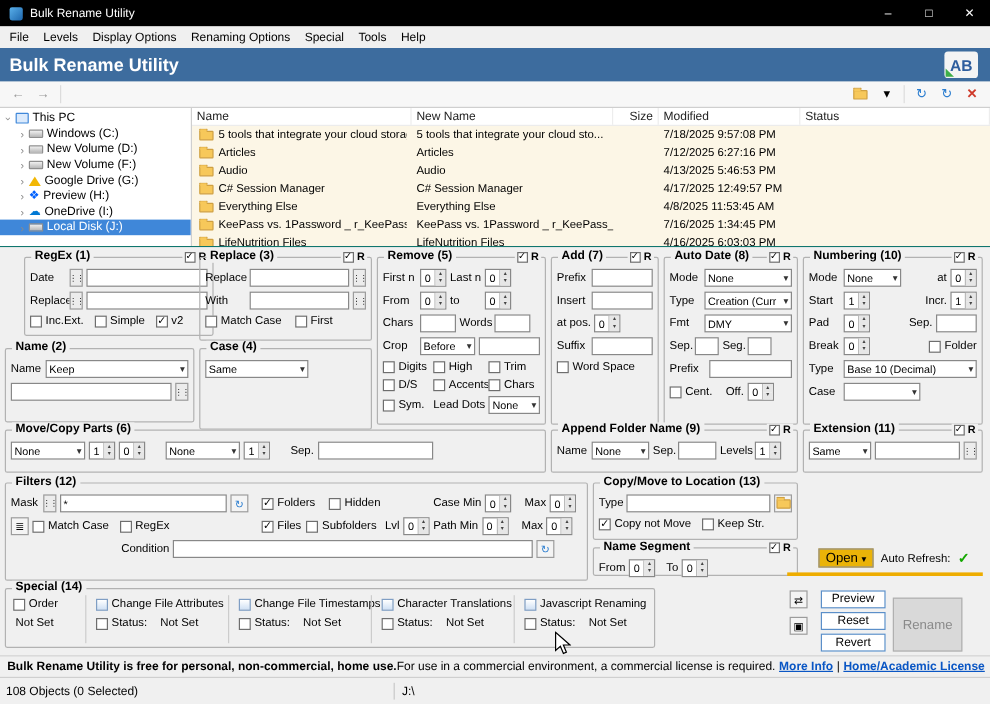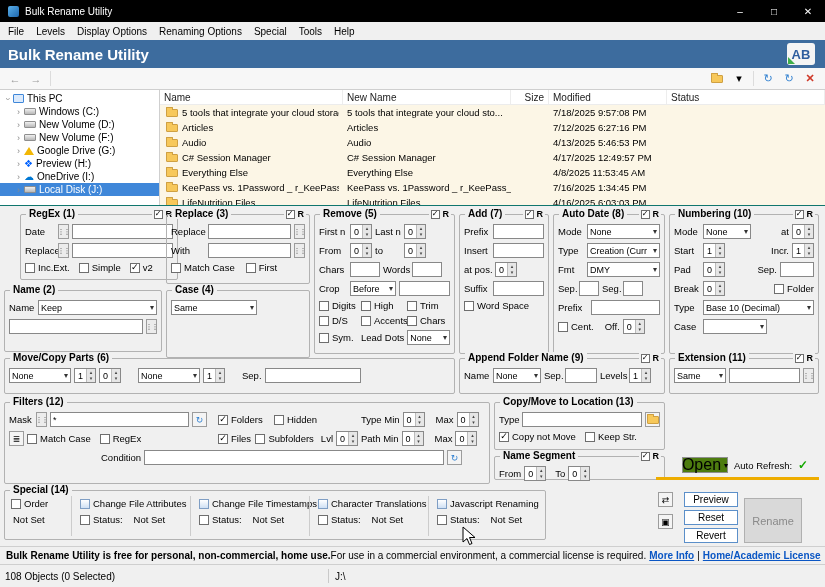--- a/index.html
+++ b/index.html
@@ -72,21 +72,21 @@
 .chk{width:10px;height:10px;border:1px solid #6e6e6e;background:#fff;flex:none;display:inline-flex;align-items:center;justify-content:center;font-size:9px;line-height:1}
 .chk.on::before{content:"✓"}
 .chk.sm{width:9px;height:9px;font-size:8px}
 .dots{width:11px;height:15px;border:1px solid #9c9c9c;background:#ececec;display:flex;align-items:center;justify-content:center;font-size:7px;letter-spacing:-1px;color:#222;flex:none}
 .dots::before{content:"⋮⋮"}
 .mini{width:15px;height:15px;border:1px solid #9c9c9c;background:#f4f4f4;display:flex;align-items:center;justify-content:center;font-size:9px;flex:none}
 .sdiv{width:1px;background:#cccccc;margin:3px 2px;align-self:stretch}
 .sitem{display:flex;flex-direction:column;gap:5px;padding:5px 6px 0 6px}
 .sico{width:10px;height:10px;border:1px solid #7f9ec4;background:linear-gradient(#fff,#cfe0f4);flex:none}
 .abtn{position:absolute;background:#fff;border:1px solid #5b8fc9;display:flex;align-items:center;justify-content:center;font-size:10px}
-.openbtn{position:absolute;left:682px;top:251px;width:46px;height:16px;background:#4d7c0f;border:1px solid #8f8f8f;display:flex;align-items:center;justify-content:center;gap:3px;font-size:16px}
+.openbtn{position:absolute;left:682px;top:251px;width:46px;height:16px;background:#eab308;border:1px solid #8f8f8f;display:flex;align-items:center;justify-content:center;gap:3px;font-size:11px}
 .openbtn::after{content:"▾";font-size:8px}
 .yline{position:absolute;left:656px;top:271px;width:163px;height:3px;background:#eead00}
 .rename{position:absolute;left:744px;top:292px;width:58px;height:45px;background:#d9d9d9;border:1px solid #b0b0b0;color:#8a8a8a;display:flex;align-items:center;justify-content:center;font-size:11px}
 .garc{color:#14a800;font-weight:bold;font-size:12px}
 
 .licensebar{height:18px;border-top:1px solid #cfcfcf;background:#f0f0f0;display:flex;align-items:center;padding:0 6px;font-size:10px;white-space:nowrap;overflow:hidden}
 .link{color:#0a56c4;text-decoration:underline;font-weight:bold;margin:0 3px}
 .statusbar{height:23px;border-top:1px solid #cfcfcf;background:#f0f0f0;display:flex;align-items:center;font-size:10px}
 .ssep{width:1px;height:14px;background:#c9c9c9;margin:0 6px}
 .sobj{width:322px;padding-left:5px}
@@ -696,21 +696,21 @@
           </div>
           <span class="mini blue">↻</span>
         </div>
       <div class="hrow" style="width:140px;margin-left:8px">
           <span class="chk on"></span>
           <span class="lbl" style="width:40px">Folders</span>
           <span class="chk"></span>
           <span class="lbl">Hidden</span>
         </div>
       <div class="hrow f1">
-          <span class="lbl">Type Min</span>
+          <span class="lbl">Case Min</span>
           <div class="spin">
             <span class="v">0</span>
             <span class="a">
               <i></i>
               <i></i>
             </span>
           </div>
           <span class="lbl" style="margin-left:8px">Max</span>
           <div class="spin">
             <span class="v">0</span>

